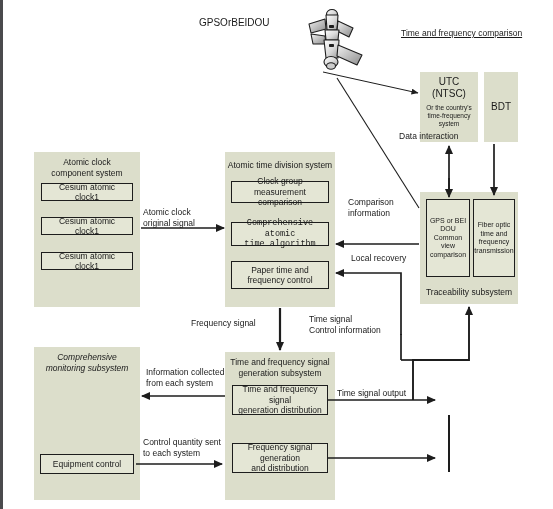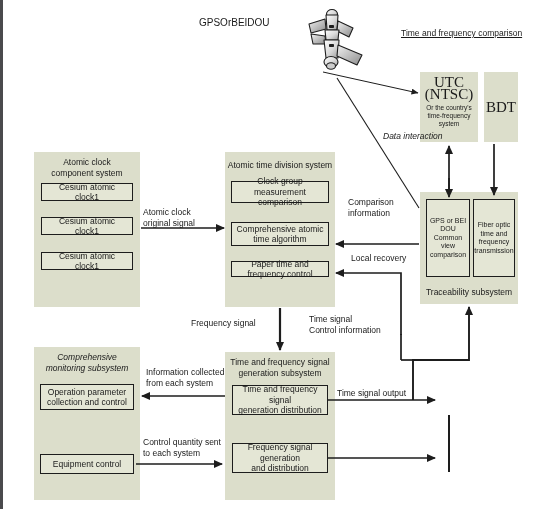--- a/index.html
+++ b/index.html
@@ -65,21 +65,21 @@
     height: 509px;
     pointer-events: none;
   }
   .utcbox {
     position: absolute;
     background: #dcdecb;
     box-sizing: border-box;
     text-align: center;
     color: #1a1a1a;
   }
-  .utc-main { font-size: 15px; line-height: 12px; font-family: Liberation Serif, serif; }
+  .utc-main { font-size: 10px; line-height: 12px; }
   .utc-sub { font-size: 6.5px; line-height: 8px; }
   .satwrap { position: absolute; }
 </style>
 </head>
 <body>
 
 <div id="canvas">
 
   <div class="lbl" style="left:196px; top:17px; width:120px; font-size:10px;">GPSOrBEIDOU</div>
 
@@ -154,41 +154,39 @@
   <div class="panel-title" style="left:31px; top:157px; width:106px; white-space:pre-line;">Atomic clock
 component system</div>
   <div class="box" style="left:38px; top:183px; width:92px; height:18px;">Cesium atomic clock1</div>
   <div class="box" style="left:38px; top:217px; width:92px; height:18px;">Cesium atomic clock1</div>
   <div class="box" style="left:38px; top:252px; width:92px; height:18px;">Cesium atomic clock1</div>
 
   <div class="panel" style="left:222px; top:152px; width:110px; height:155px;"></div>
   <div class="panel-title" style="left:222px; top:160px; width:110px;">Atomic time division system</div>
   <div class="box" style="left:228px; top:181px; width:98px; height:22px; white-space:pre-line;">Clock group measurement
 comparison</div>
-  <div class="box" style="left:228px; top:222px; width:98px; height:24px; white-space:pre-line;">Comprehensive atomic
+  <div class="box" style="left:228px; top:222px; width:98px; height:24px; white-space:pre-line;font-family:Liberation Mono, monospace;">Comprehensive atomic
 time algorithm</div>
-  <div class="box" style="left:228px; top:261px; width:98px; height:16px; white-space:pre-line;">Paper time and
+  <div class="box" style="left:228px; top:261px; width:98px; height:28px; white-space:pre-line;">Paper time and
 frequency control</div>
 
   <div class="panel" style="left:31px; top:347px; width:106px; height:153px;"></div>
   <div class="panel-title" style="left:31px; top:352px; width:106px; white-space:pre-line;font-style:italic;">Comprehensive
 monitoring subsystem</div>
-  <div class="box" style="left:37px; top:384px; width:94px; height:26px; white-space:pre-line;">Operation parameter
-collection and control</div>
   <div class="box" style="left:37px; top:454px; width:94px; height:20px;">Equipment control</div>
 
   <div class="panel" style="left:222px; top:352px; width:110px; height:148px;"></div>
   <div class="panel-title" style="left:222px; top:357px; width:110px; white-space:pre-line;">Time and frequency signal
 generation subsystem</div>
   <div class="box" style="left:229px; top:385px; width:96px; height:30px; white-space:pre-line;">Time and frequency signal
 generation distribution</div>
   <div class="box" style="left:229px; top:443px; width:96px; height:30px; white-space:pre-line;">Frequency signal generation
 and distribution</div>
 
-  <div class="lbl" style="left:380px; top:131px; width:90px;font-style:italic;">Data interaction</div>
+  <div class="lbl" style="left:396px; top:131px; width:90px;">Data interaction</div>
 
   <div class="lbl" style="left:140px; top:207px; width:80px; white-space:pre-line;">Atomic clock
 original signal</div>
 
   <div class="lbl" style="left:345px; top:197px; width:72px; white-space:pre-line;">Comparison
 information</div>
 
   <div class="lbl" style="left:348px; top:253px; width:70px;">Local recovery</div>
 
   <div class="lbl left" style="left:188px; top:318px; width:84px;">Frequency signal</div>

